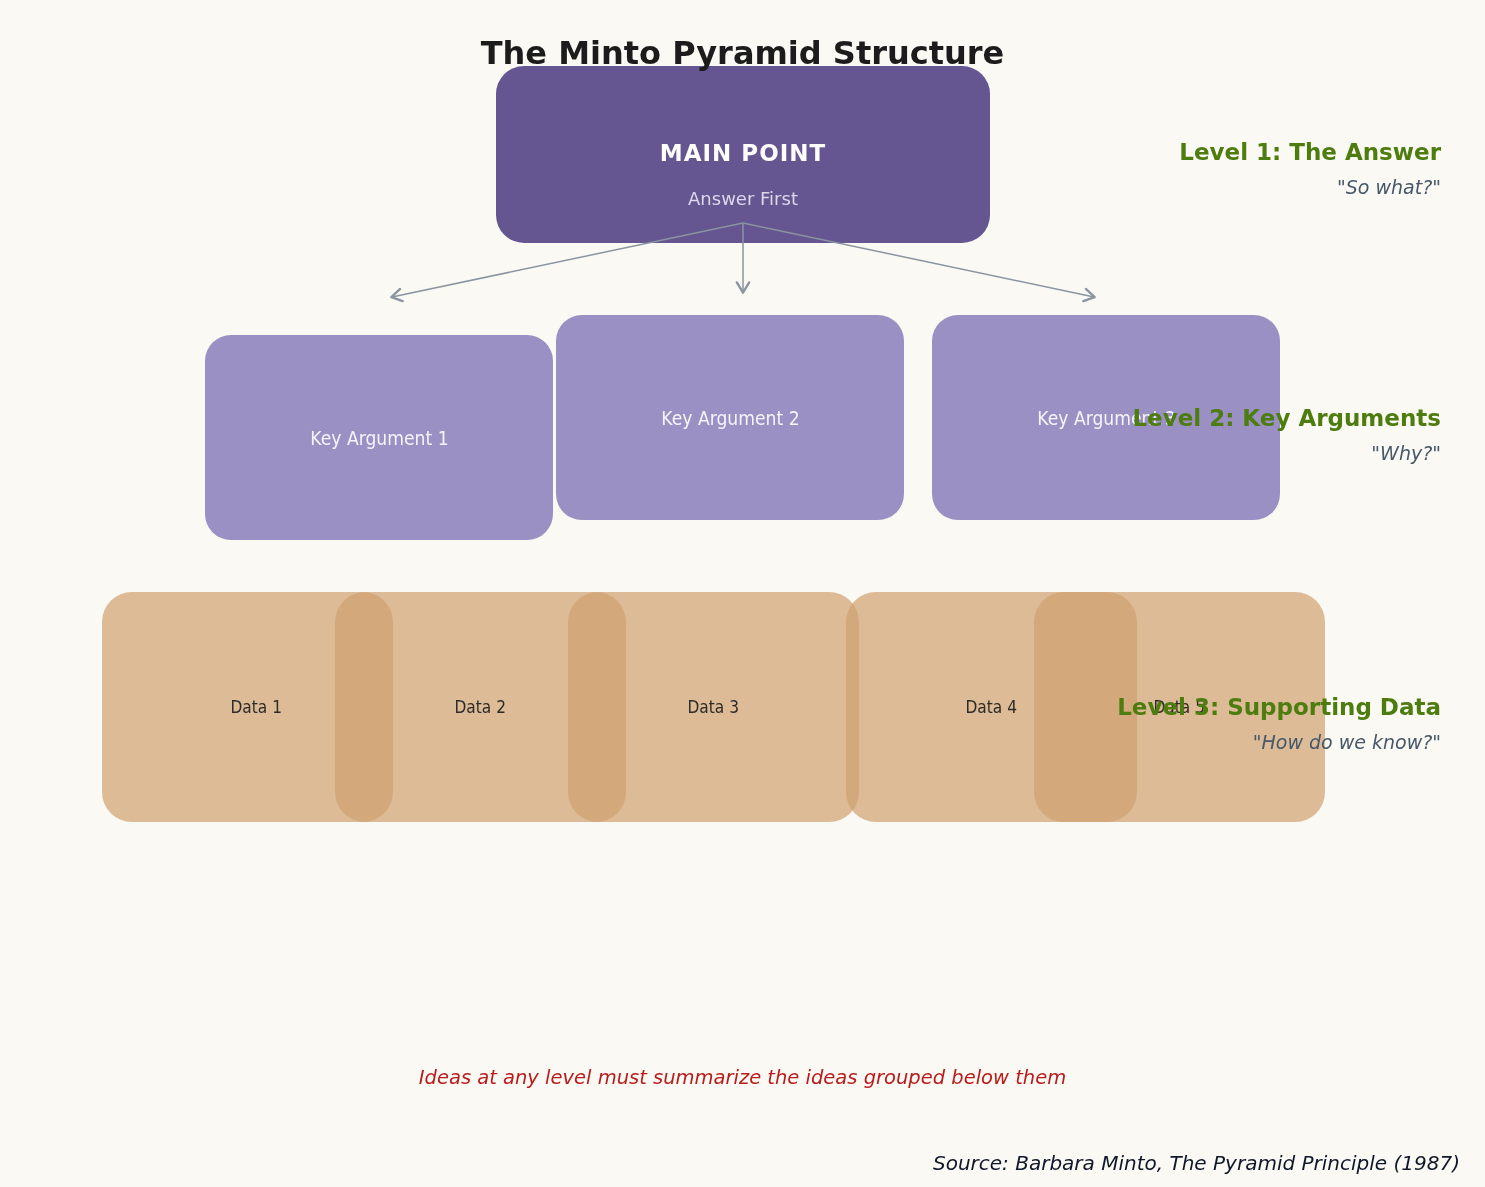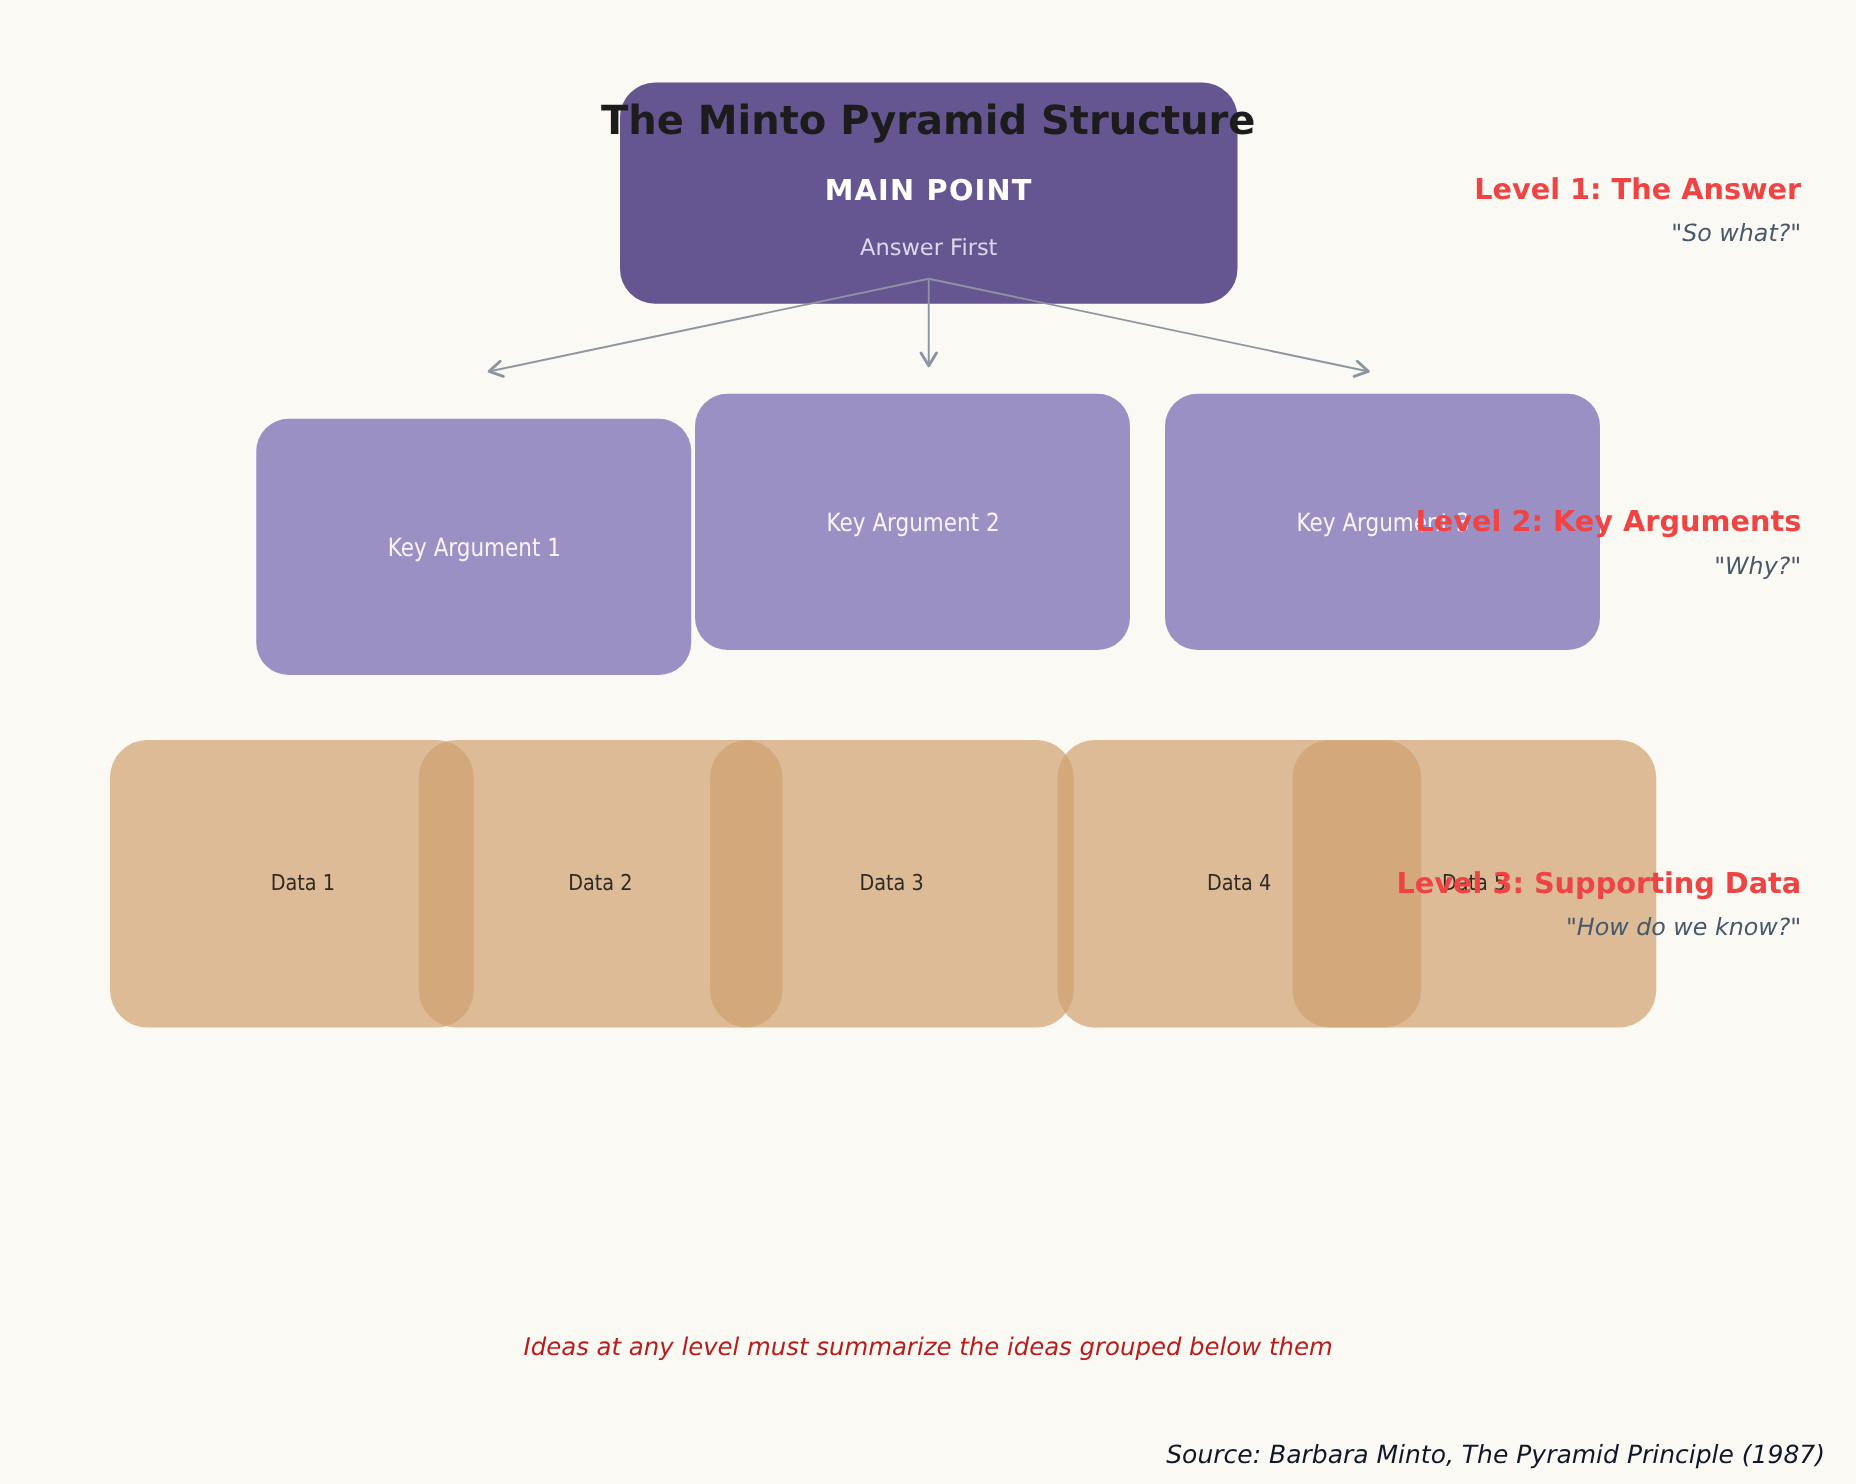--- a/index.html
+++ b/index.html
@@ -18,21 +18,20 @@
 
   .title {
     position: absolute;
     left: 0; top: 34px;
     width: 1485px;
     text-align: center;
     font-size: 32px;
     font-weight: bold;
     color: #1c1c1c;
     z-index: 6;
-    margin-top: 43px;
   }
 
   
   .main-box {
     position: absolute;
     left: 496px; top: 66px;
     width: 494px; height: 177px;
     background: #655591;
     border-radius: 28px;
     z-index: 2;
@@ -93,21 +92,21 @@
     position: absolute;
     top: 592px;
     width: 291px; height: 230px;
     background: rgba(208, 162, 114, 0.72);
     border-radius: 30px;
     z-index: 1;
     display: flex;
     align-items: center;
     justify-content: center;
   }
-  .data-box.d1 { left: 88px; padding-left: 17px; }
+  .data-box.d1 { left: 102px; padding-left: 17px; }
   .data-box.d2 { left: 335px; }
   .data-box.d3 { left: 568px; }
   .data-box.d4 { left: 801px; margin-left: 45px; }
   .data-box.d5 { left: 1034px; }
   .data-label {
     font-size: 17.5px;
     color: #2e2b27;
     transform: scaleX(0.88);
     transform-origin: center;
     white-space: nowrap;
@@ -122,21 +121,21 @@
     align-items: flex-end;
     z-index: 7;
     text-align: right;
   }
   .level-note.l1 { top: 139px; }
   .level-note.l2 { top: 405px; }
   .level-note.l3 { top: 694px; }
   .level-heading {
     font-size: 23px;
     font-weight: bold;
-    color: #ef4444;
+    color: #4d7c0f;
     white-space: nowrap;
   }
   .level-quote {
     margin-top: 11px;
     font-size: 19px;
     font-style: italic;
     color: #47586a;
     white-space: nowrap;
   }
 

